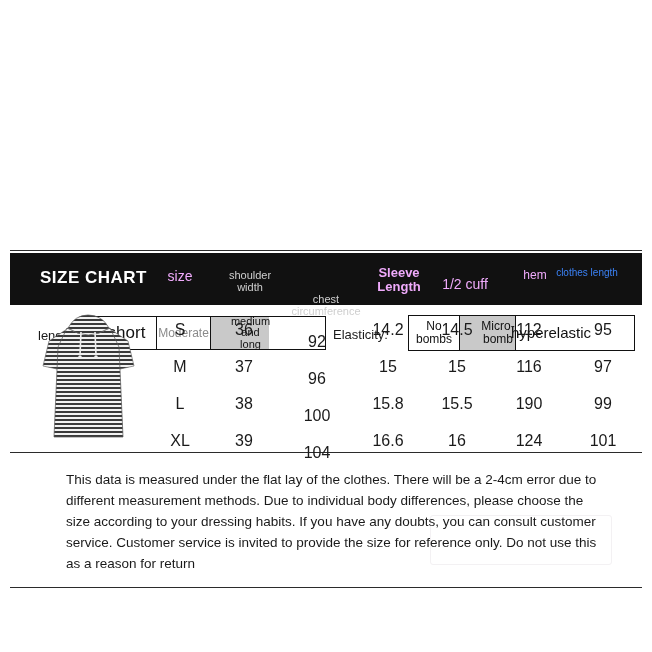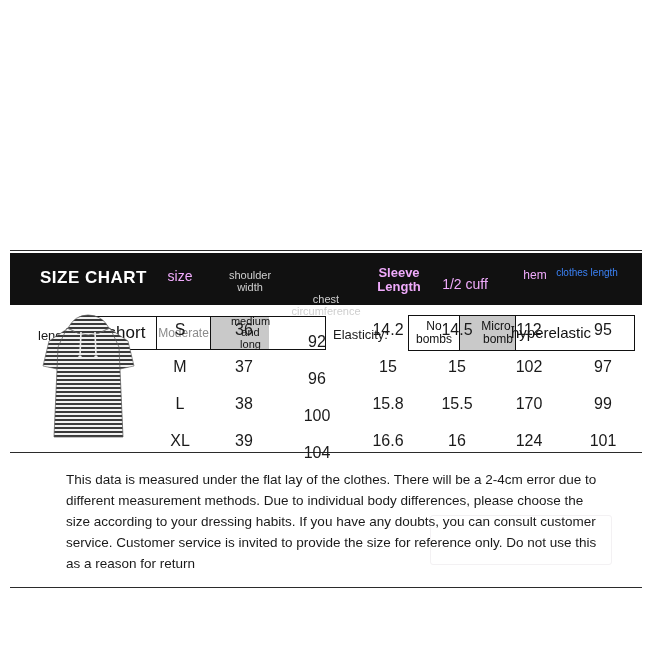--- a/index.html
+++ b/index.html
@@ -308,30 +308,30 @@
         <div class="c c-cf">14.5</div>
         <div class="c c-hm">112</div>
         <div class="c c-cl">95</div>
       </div>
       <div class="drow" style="top:43px">
         <div class="c c-size">M</div>
         <div class="c c-sh">37</div>
         <div class="c c-ch">96</div>
         <div class="c c-sl">15</div>
         <div class="c c-cf">15</div>
-        <div class="c c-hm">102</div>
+        <div class="c c-hm">116</div>
         <div class="c c-cl">97</div>
       </div>
       <div class="drow" style="top:80px">
         <div class="c c-size">L</div>
         <div class="c c-sh">38</div>
         <div class="c c-ch">100</div>
         <div class="c c-sl">15.8</div>
         <div class="c c-cf">15.5</div>
-        <div class="c c-hm">170</div>
+        <div class="c c-hm">190</div>
         <div class="c c-cl">99</div>
       </div>
       <div class="drow" style="top:117px">
         <div class="c c-size">XL</div>
         <div class="c c-sh">39</div>
         <div class="c c-ch">104</div>
         <div class="c c-sl">16.6</div>
         <div class="c c-cf">16</div>
         <div class="c c-hm">124</div>
         <div class="c c-cl">101</div>

